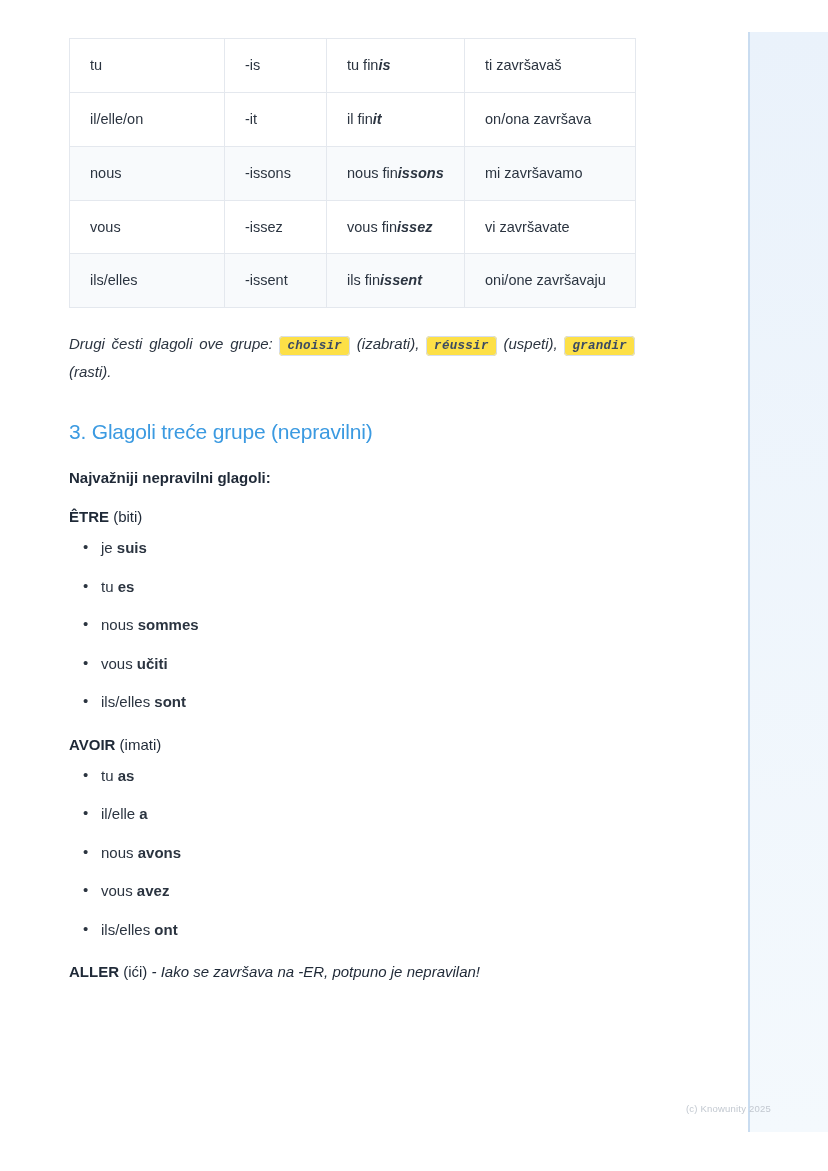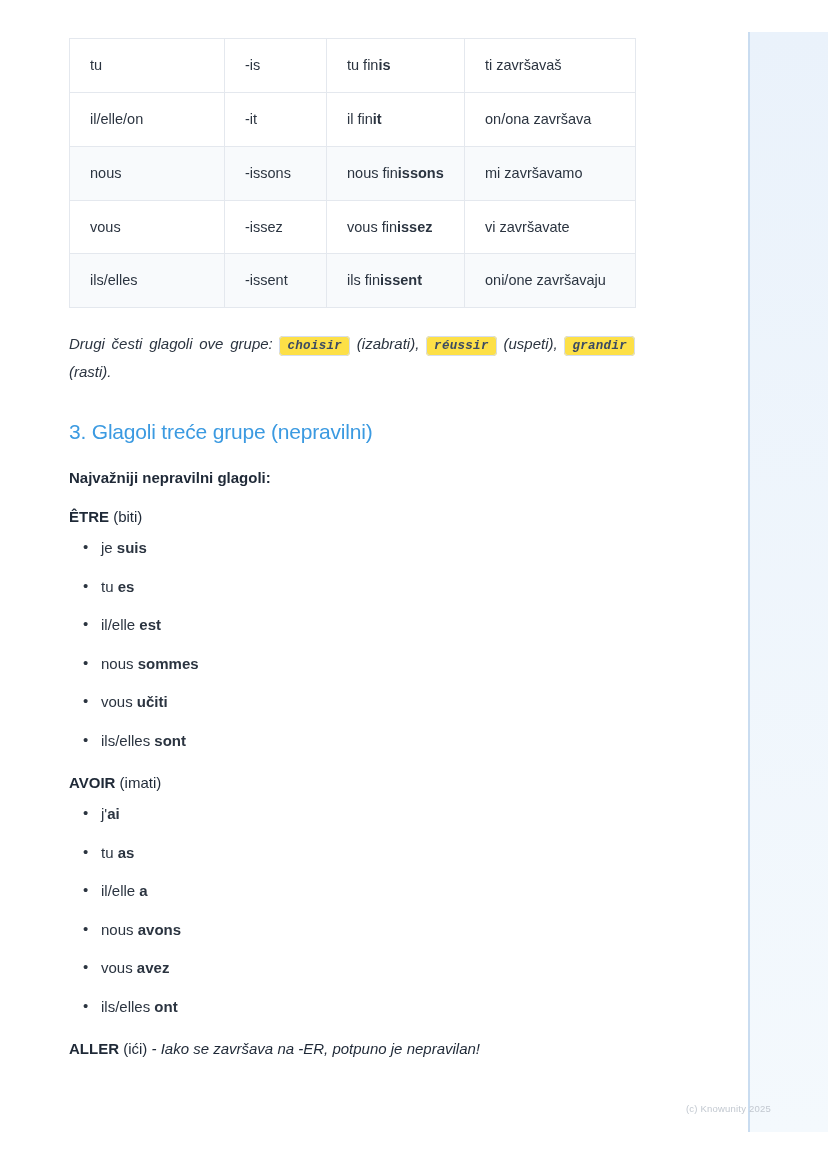--- a/index.html
+++ b/index.html
@@ -45,21 +45,21 @@
     vertical-align: middle;
     line-height: 1.3;
   }
   table.conj tr.shade td {
     background: #f8fafc;
   }
   table.conj col.c1 { width: 155px; }
   table.conj col.c2 { width: 102px; }
   table.conj col.c3 { width: 138px; }
   table.conj col.c4 { width: 171px; }
-  table.conj b { font-weight: bold; }
+  table.conj b { font-weight: bold; font-style: italic; }
 
   
   p.note {
     font-size: 15px;
     font-style: italic;
     color: #2b3440;
     line-height: 1.85;
     margin: 22px 0 0 0;
     text-align: justify;
   }
@@ -224,32 +224,30 @@
 
     <p class="strong-line">Najvažniji nepravilni glagoli:</p>
 
     <p class="verb-head">
       <b>ÊTRE</b>
       <span>(biti)</span>
     </p>
     <ul class="forms">
       <li><span>je </span><b>suis</b></li>
       <li><span>tu </span><b>es</b></li>
-      <li><span>il/elle </span><b>est</b></li>
       <li><span>nous </span><b>sommes</b></li>
       <li><span>vous </span><b>učiti</b></li>
       <li><span>ils/elles </span><b>sont</b></li>
     </ul>
 
     <p class="verb-head">
       <b>AVOIR</b>
       <span>(imati)</span>
     </p>
     <ul class="forms">
-      <li><span>j'</span><b>ai</b></li>
       <li><span>tu </span><b>as</b></li>
       <li><span>il/elle </span><b>a</b></li>
       <li><span>nous </span><b>avons</b></li>
       <li><span>vous </span><b>avez</b></li>
       <li><span>ils/elles </span><b>ont</b></li>
     </ul>
 
     <p class="verb-head">
       <b>ALLER</b>
       <span>(ići)</span>

